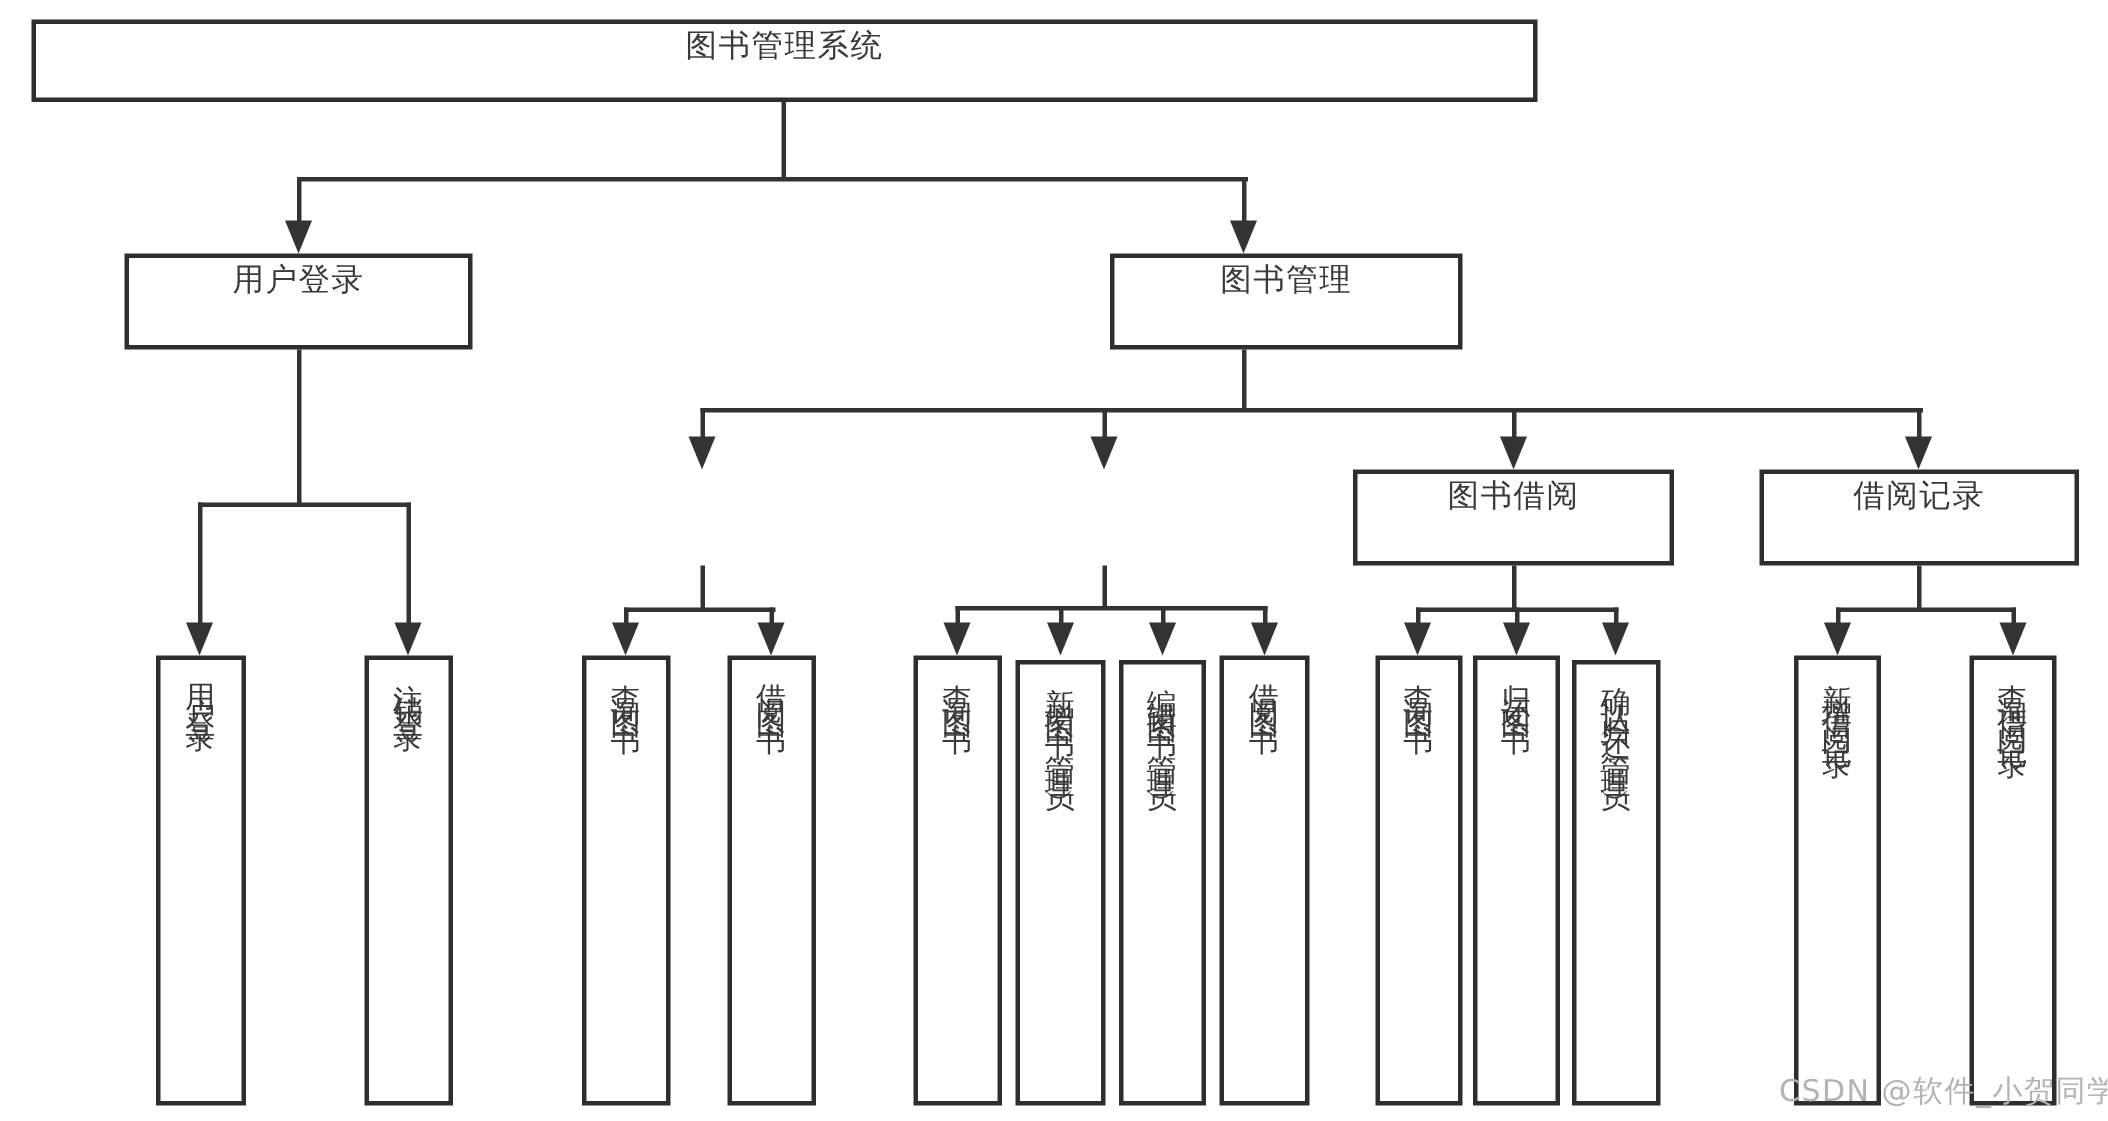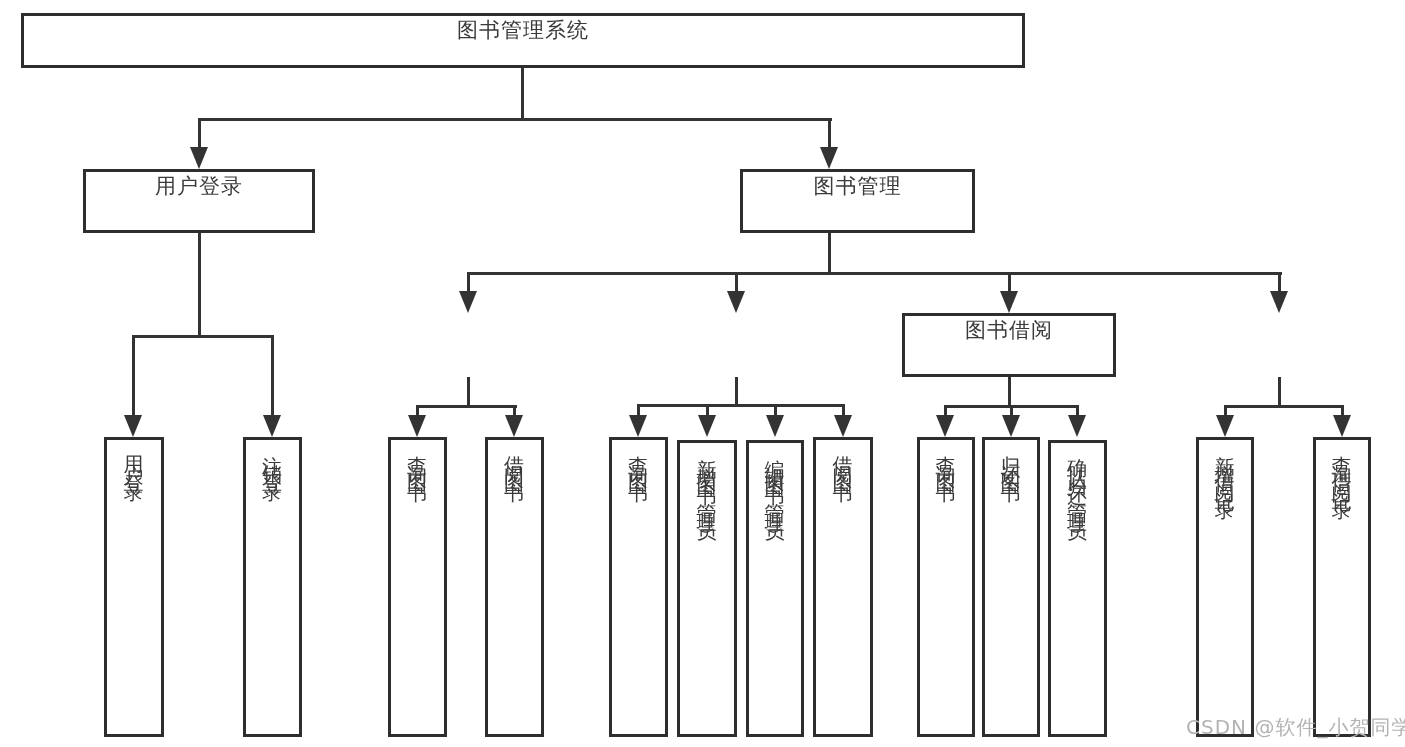--- a/index.html
+++ b/index.html
@@ -65,20 +65,23 @@
   <div class="arrow" style="left:459px;top:291px"></div>
   <div class="line" style="left:735px;top:272px;width:3px;height:26px"></div>
   <div class="arrow" style="left:727px;top:291px"></div>
   <div class="line" style="left:1008px;top:272px;width:3px;height:26px"></div>
   <div class="arrow" style="left:1000px;top:291px"></div>
   <div class="line" style="left:1278px;top:272px;width:3px;height:26px"></div>
   <div class="arrow" style="left:1270px;top:291px"></div>
 
   <div class="box" style="left:902px;top:313px;width:214px;height:64px">
     <span class="lbl">图书借阅</span>
+  </div>
+  <div class="box" style="left:1173px;top:313px;width:213px;height:64px">
+    <span class="lbl">借阅记录</span>
   </div>
 
   <div class="line" style="left:467px;top:377px;width:3px;height:29px"></div>
   <div class="line" style="left:416px;top:405px;width:101px;height:3px"></div>
   <div class="line" style="left:416px;top:405px;width:3px;height:18px"></div>
   <div class="arrow" style="left:408px;top:415px"></div>
   <div class="line" style="left:513px;top:405px;width:3px;height:18px"></div>
   <div class="arrow" style="left:505px;top:415px"></div>
 
   <div class="line" style="left:735px;top:377px;width:3px;height:28px"></div>

